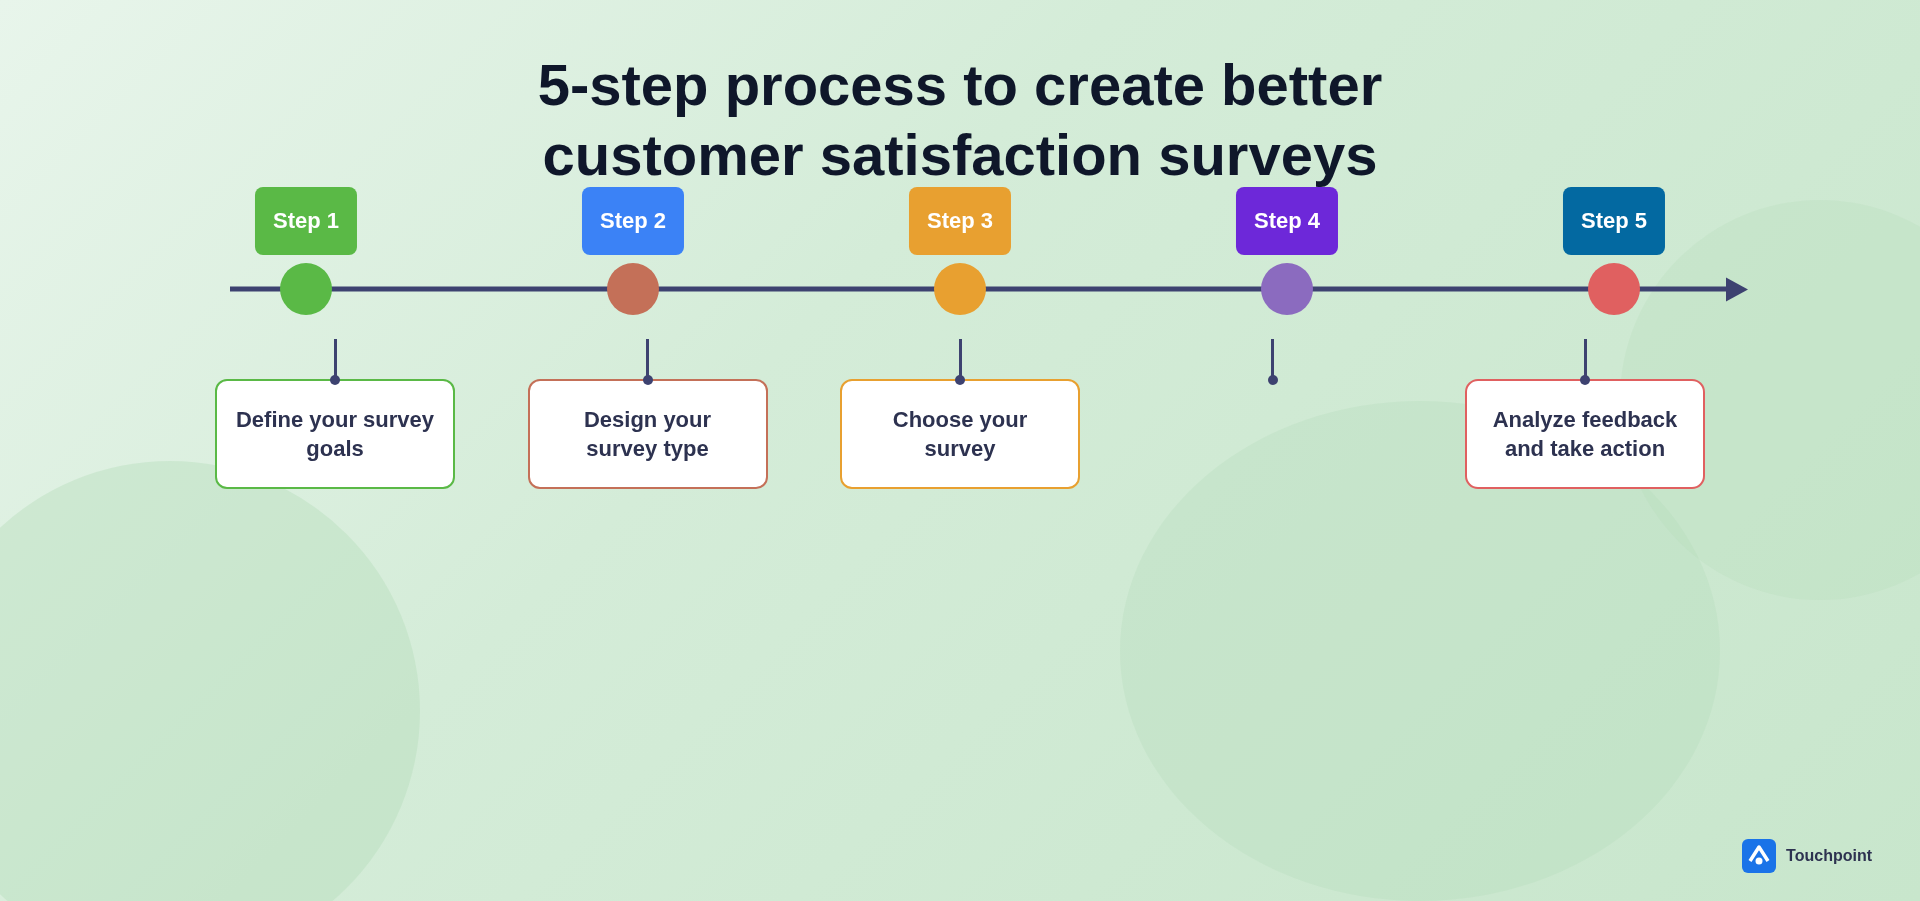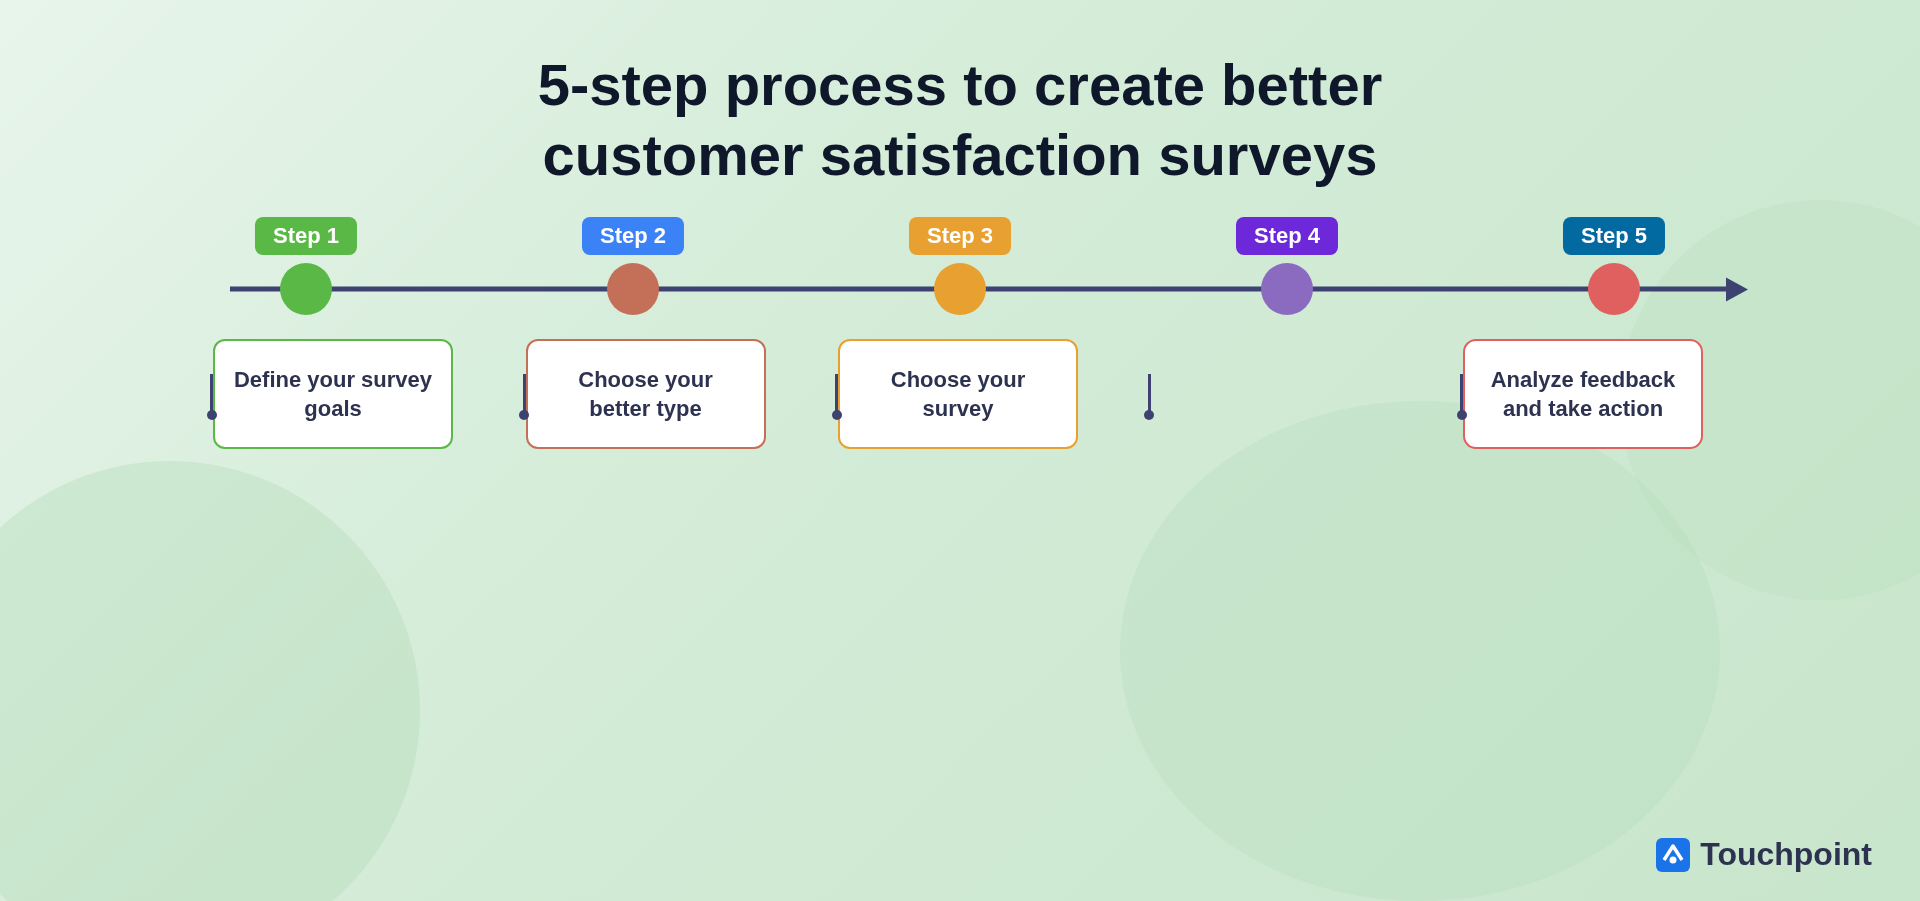--- a/index.html
+++ b/index.html
@@ -137,39 +137,39 @@
       z-index: 2;
     }
 
     
     .step-label-above {
       position: absolute;
       bottom: calc(100% + 8px);
       left: 50%;
       transform: translateX(-50%);
       border-radius: 8px;
-      padding: 6px 18px;
+      padding: 21px 18px;
       font-size: 22px;
       font-weight: 700;
       color: white;
       white-space: nowrap;
     }
 
     
     .cards-row {
       display: flex;
       width: 100%;
       justify-content: space-between;
       padding: 0 20px;
       margin-top: 20px;
     }
 
     .step-card-wrapper {
       display: flex;
-      flex-direction: row;
+      flex-direction: column;
       align-items: center;
       width: 250px;
     }
 
     .connector-line {
       width: 3px;
       height: 40px;
       background: #3d4270;
       position: relative;
     }
@@ -233,21 +233,21 @@
       align-items: center;
       gap: 10px;
     }
 
     .logo-icon {
       width: 34px;
       height: 34px;
     }
 
     .logo-text {
-      font-size: 32px;
+      font-size: 16px;
       font-weight: 700;
       color: #2d3250;
     }
   </style>
 </head>
 <body>
 
 <div class="bg"></div>
 <div class="blob1"></div>
 <div class="blob2"></div>
@@ -290,21 +290,21 @@
     </div>
 
     <div class="cards-row" id="cards-row">
 
     <div class="step-card-wrapper">
           <div class="connector-line"></div>
           <div class="step-card step1-card">Define your survey goals</div>
         </div>
         <div class="step-card-wrapper">
           <div class="connector-line"></div>
-          <div class="step-card step2-card">Choose your better type</div>
+          <div class="step-card step2-card">Design your survey type</div>
         </div>
         <div class="step-card-wrapper">
           <div class="connector-line"></div>
           <div class="step-card step3-card">Choose your survey</div>
         </div>
         <div class="step-card-wrapper">
           <div class="connector-line"></div>
         </div>
         <div class="step-card-wrapper">
           <div class="connector-line"></div>

